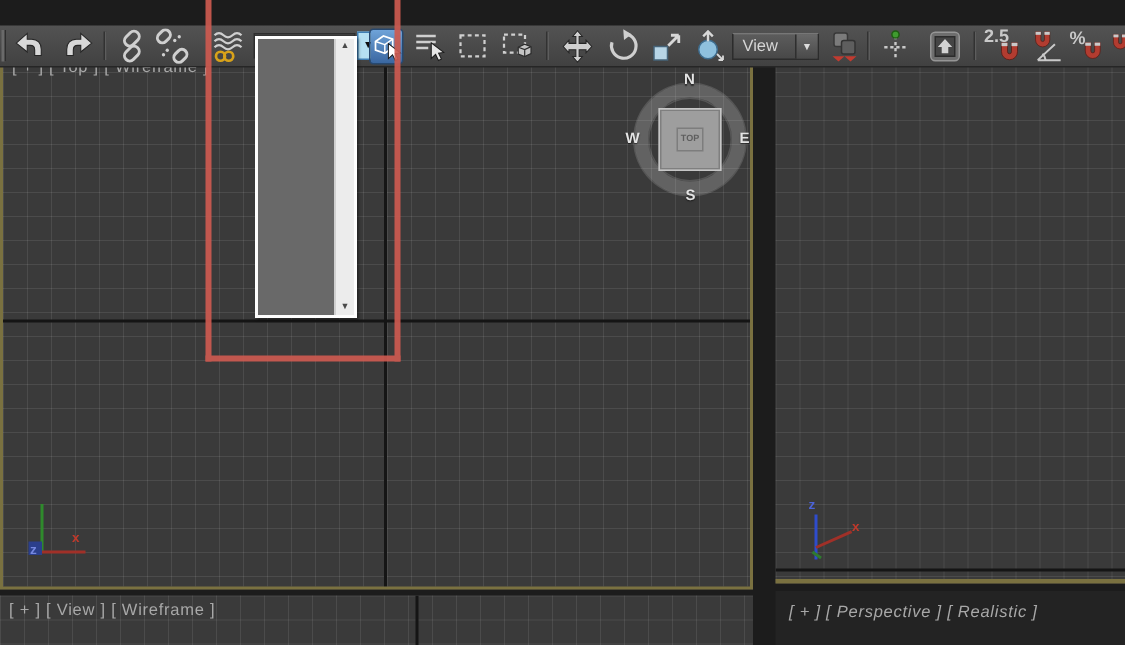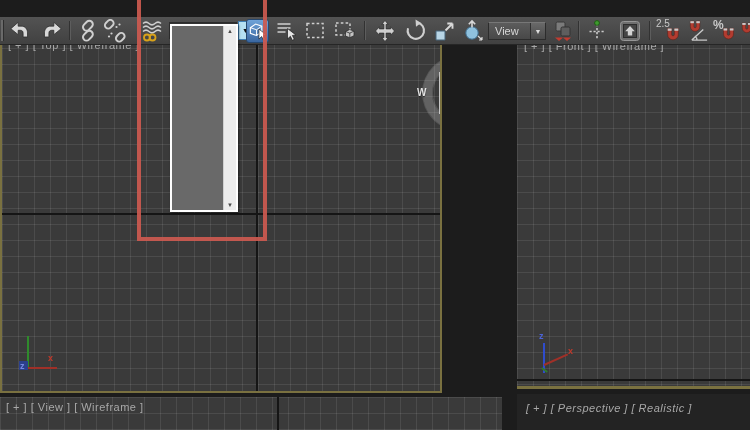--- a/index.html
+++ b/index.html
@@ -16,42 +16,42 @@
   .active-btn{background:linear-gradient(#6fa3d8,#3a67a1);border:1px solid #27486f;border-radius:3px;}
   .combo-field{position:absolute;top:5px;height:17px;background:linear-gradient(#4f4f4f,#5d5d5d);
     border:1px solid #2e2e2e;box-shadow:inset 0 1px 2px rgba(0,0,0,.45);}
   .combo-arrow{position:absolute;top:4px;height:19px;display:flex;align-items:center;justify-content:center;
     background:#b5e0f2;border:1px solid #3f7fb4;color:#101010;font-size:7px;}
   .view-combo{position:absolute;top:5px;height:18px;background:linear-gradient(#5c5c5c,#484848);
     border:1px solid #2c2c2c;border-top-color:#777;display:flex;align-items:center;}
   .view-combo .vtext{flex:1;font-size:11px;color:#d6d6d6;padding-left:6px;}
   .view-combo .varr{width:15px;align-self:stretch;background:linear-gradient(#696969,#4a4a4a);
     border-left:1px solid #2f2f2f;display:flex;align-items:center;justify-content:center;color:#ddd;font-size:7px;}
-  .snap-num{position:absolute;top:0px;left:1px;font-size:10px;font-weight:normal;color:#c9c9c9;line-height:10px;}
+  .snap-num{position:absolute;top:0px;left:1px;font-size:12px;font-weight:bold;color:#c9c9c9;line-height:10px;}
   .pct{position:absolute;top:-1px;left:0px;font-size:12px;font-weight:bold;color:#c9c9c9;}
 
   
   .dd-panel{position:absolute;left:170px;top:24px;width:68px;height:188px;background:#fdfdfd;
     border:1px solid #fff;box-shadow:1px 1px 2px rgba(0,0,0,.5);z-index:40;display:flex;padding:1px;}
   .dd-list{flex:1;background:#696969;}
   .dd-scroll{width:13px;background:#ececec;border-left:1px solid #d0d0d0;display:flex;flex-direction:column;
     align-items:center;justify-content:space-between;padding:2px 0;}
   .dd-scroll .arr{font-size:6px;color:#4a4a4a;line-height:6px;}
 
   
   .red-rect{position:absolute;left:137px;top:0;width:130px;height:241px;border:4px solid #cd5a50;
     border-top:none;z-index:60;pointer-events:none;opacity:.92;}
 
   
   .grid{background-color:#3a3a3a;
     background-image:linear-gradient(to right,rgba(255,255,255,.085) 1px,transparent 1px),
                      linear-gradient(to bottom,rgba(255,255,255,.085) 1px,transparent 1px);
     background-size:16px 16px;}
   .vp{position:absolute;overflow:hidden;}
-  .vp-top{left:0;top:30px;width:442px;height:363px;border:2px solid #7a7140;}
+  .vp-top{left:0;top:30px;width:502px;height:363px;border:2px solid #7a7140;}
   .vp-front{left:517px;top:30px;width:233px;height:359px;border-top:2px solid #171717;border-bottom:3px solid #7a7140;}
   .vp-left{left:0;top:397px;width:502px;height:33px;}
   .vp-persp{left:517px;top:394px;width:233px;height:36px;background:#232323;font-style:italic;}
   .vp-label{position:absolute;font-size:11px;color:#a8a8a8;letter-spacing:.5px;white-space:nowrap;}
   .origin-v{position:absolute;width:2px;background:#151515;top:0;bottom:0;}
   .origin-h{position:absolute;height:2px;background:#151515;left:0;right:0;}
 
   
   .compass{position:absolute;left:415px;top:18px;width:86px;height:86px;z-index:3;}
   .c-ring{position:absolute;left:6px;top:6px;width:74px;height:74px;border-radius:50%;
@@ -281,21 +281,20 @@
       <div class="ax" style="left:9px;top:2px;width:2px;height:32px;background:#2f8a2c"></div>
       <div class="ax" style="left:9px;top:33px;width:30px;height:2px;background:#a03028"></div>
       <div class="ax" style="left:1px;top:27px;width:9px;height:9px;background:#2b3f8c"></div>
       <div class="ax-label" style="left:30px;top:20px;color:#c0392b">x</div>
       <div class="ax-label" style="left:2px;top:28px;color:#7688e0">z</div>
     </div>
   </div>
 
   <div class="vp vp-front grid">
     <div class="origin-h" style="top:347px"></div>
-    <div class="vp-label" style="left:7px;top:8px">[ + ] [ Front ] [ Wireframe ]</div>
     <div class="tripod" style="left:18px;top:304px;width:45px;height:45px">
       <div class="ax" style="left:8px;top:7px;width:2px;height:30px;background:#2f4ccc"></div>
       <div class="ax" style="left:9px;top:28px;width:26px;height:2px;background:#a03028;transform:rotate(-24deg);transform-origin:left center"></div>
       <div class="ax" style="left:6px;top:33px;width:7px;height:2px;background:#2f7a2f;transform:rotate(35deg)"></div>
       <div class="ax-label" style="left:33px;top:11px;color:#c0392b">x</div>
       <div class="ax-label" style="left:4px;top:-4px;color:#4b63d8">z</div>
     </div>
   </div>
 
   <div class="vp vp-left grid">

